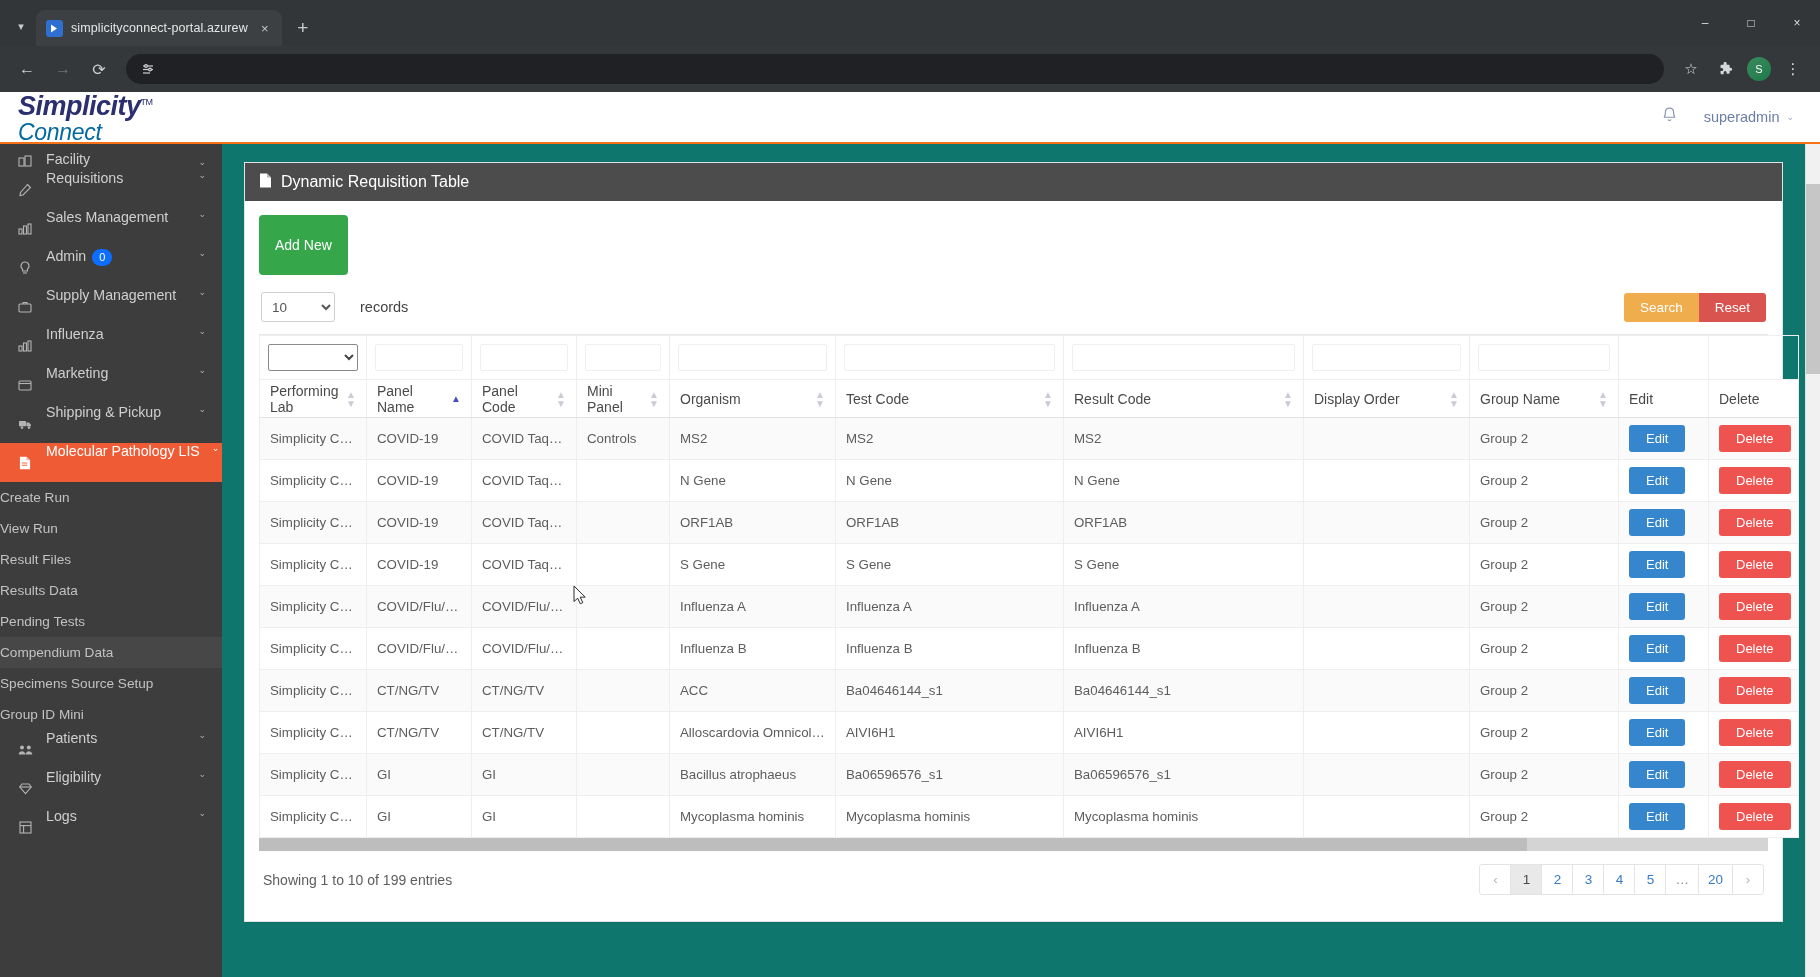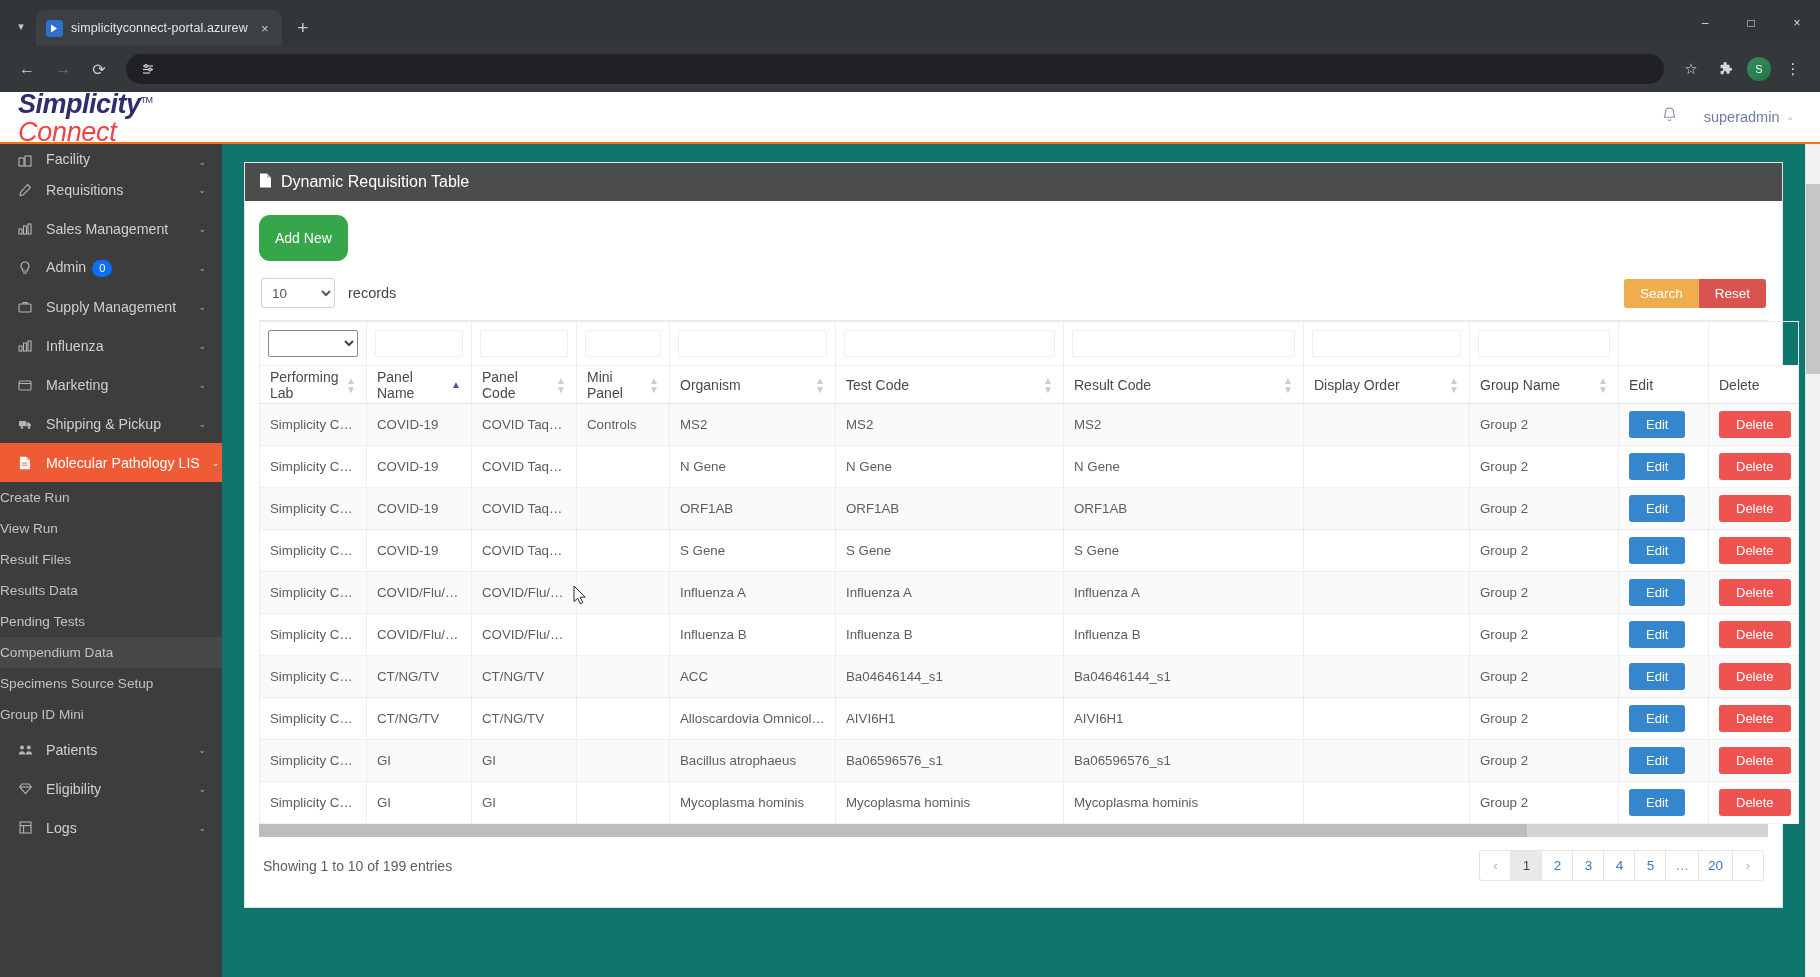--- a/index.html
+++ b/index.html
@@ -69,35 +69,35 @@
 
   .app-header {
     height: 52px; background: #ffffff; border-bottom: 2px solid #f97316;
     display: flex; align-items: center; justify-content: space-between;
     padding: 0 26px 0 18px; flex: 0 0 52px; position: relative; z-index: 5;
   }
   .brand { display: flex; flex-direction: column; line-height: 1; padding-top: 2px; }
   .brand-top { font-size: 27px; font-weight: bold; font-style: italic; color: #2b2f6e;
       letter-spacing: -0.5px; position: relative; }
   .brand-tm { font-size: 9px; vertical-align: super; font-weight: normal; font-style: normal; color:#2b2f6e;}
-  .brand-bottom { font-size: 27px; font-style: italic; color: #ef4444; letter-spacing: -0.3px; margin-top: 1px;}
+  .brand-bottom { font-size: 23px; font-style: italic; color: #0369a1; letter-spacing: -0.3px; margin-top: 1px;}
   .header-right { display: flex; align-items: center; gap: 26px; }
   .bell { color: #7c89a8; font-size: 17px; }
   .user-menu { display: flex; align-items: center; gap: 7px; color: #6b7ea6; font-size: 14.5px; }
   .caret { font-size: 9px; color: #9aa7be; }
 
   .body-row { flex: 1 1 auto; display: flex; min-height: 0; }
 
   
   .sidebar {
     width: 222px; flex: 0 0 222px; background: #3d3d3d; overflow: hidden;
     position: relative; padding-top: 0;
   }
   .nav-item {
-    display: flex; align-items: center; height: 39px; padding: 0 16px 0 16px;
+    display: flex; height: 39px; padding: 0 16px 0 16px;
     color: #cfcfcf; font-size: 14.2px; gap: 12px; position: relative;
   }
   .nav-item .ico { width: 18px; flex: 0 0 18px; display:flex;align-items:center;justify-content:center;
     color: #b4b4b4; font-size: 13px; }
   .nav-item .lbl { flex: 1 1 auto; white-space: nowrap; }
   .nav-item .chev { font-size: 9px; color: #b0b0b0; }
   .nav-item.active { background: #ef5b35; color: #ffffff; }
   .nav-item.active .ico, .nav-item.active .chev { color: #fff; }
   .badge-pill {
     background: #0d6efd; color: #fff; font-size: 11px; border-radius: 9px;
@@ -117,28 +117,28 @@
     background: #4c4c4c; color: #fff; height: 38px; display: flex; align-items: center;
     padding: 0 14px; gap: 9px; font-size: 16px;
   }
   .panel-head .doc-ico { font-size: 14px; }
   .panel-body { padding: 14px 14px 10px 14px; }
 
   .btn { border: none; cursor: pointer; font-family: inherit; }
   .btn-addnew {
     background: #3aa košík; }
   .btn-addnew {
-    background: #35a64a; color: #fff; font-size: 14px; padding: 15px 16px;
-    border-radius: 11px; font-weight: 500;
+    background: #35a64a; color: #fff; font-size: 14px; padding: 22px 16px;
+    border-radius: 4px; font-weight: 500;
   }
 
   .toolbar-row {
     display: flex; align-items: center; justify-content: space-between; margin-top: 17px; padding: 0 2px;
   }
-  .records-box { display: flex; align-items: center; gap: 13px; }
+  .records-box { display: flex; align-items: center; gap: 25px; }
   .records-select {
     width: 74px; height: 30px; border: 1px solid #cfcfcf; border-radius: 3px; background: #fff;
     font-size: 13.5px; color: #555; padding: 0 6px; font-family: inherit;
   }
   .records-label { font-size: 14.5px; color: #444; }
   .sr-buttons { display: flex; }
   .btn-search { background: #f0ad4e; color: #fff; font-size: 13.5px; padding: 7px 16px; border-radius: 3px 0 0 3px; }
   .btn-reset  { background: #d9534f; color: #fff; font-size: 13.5px; padding: 7px 16px; border-radius: 0 3px 3px 0; }
 
   

